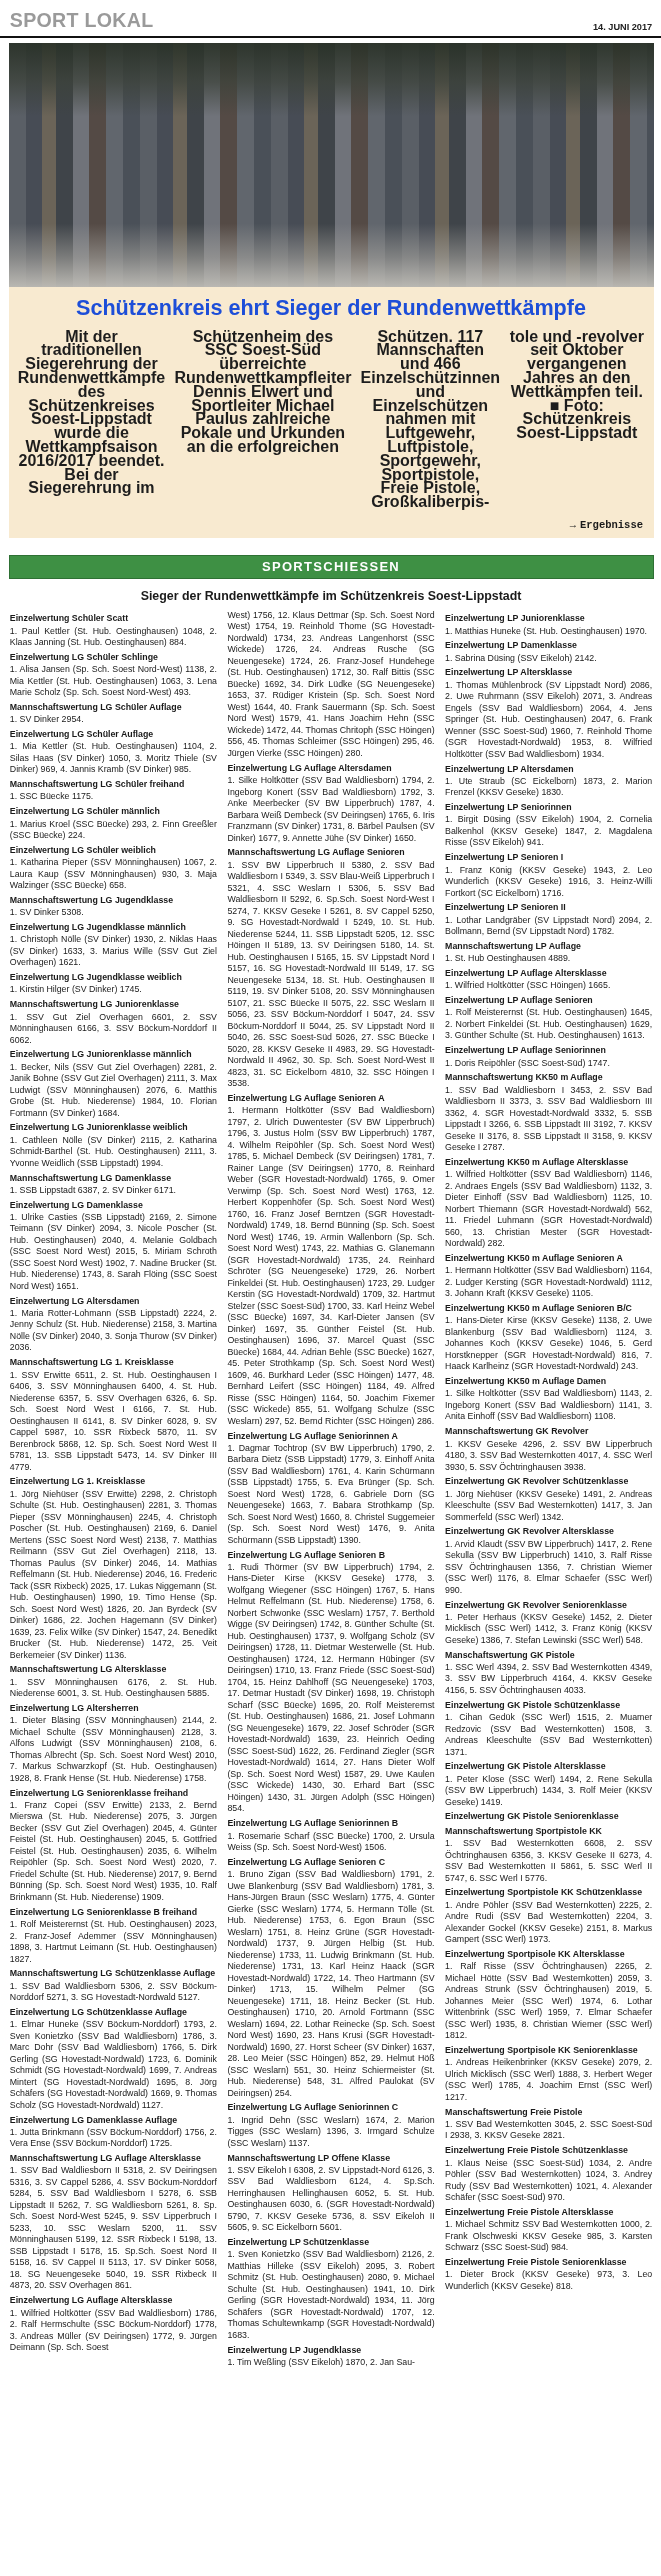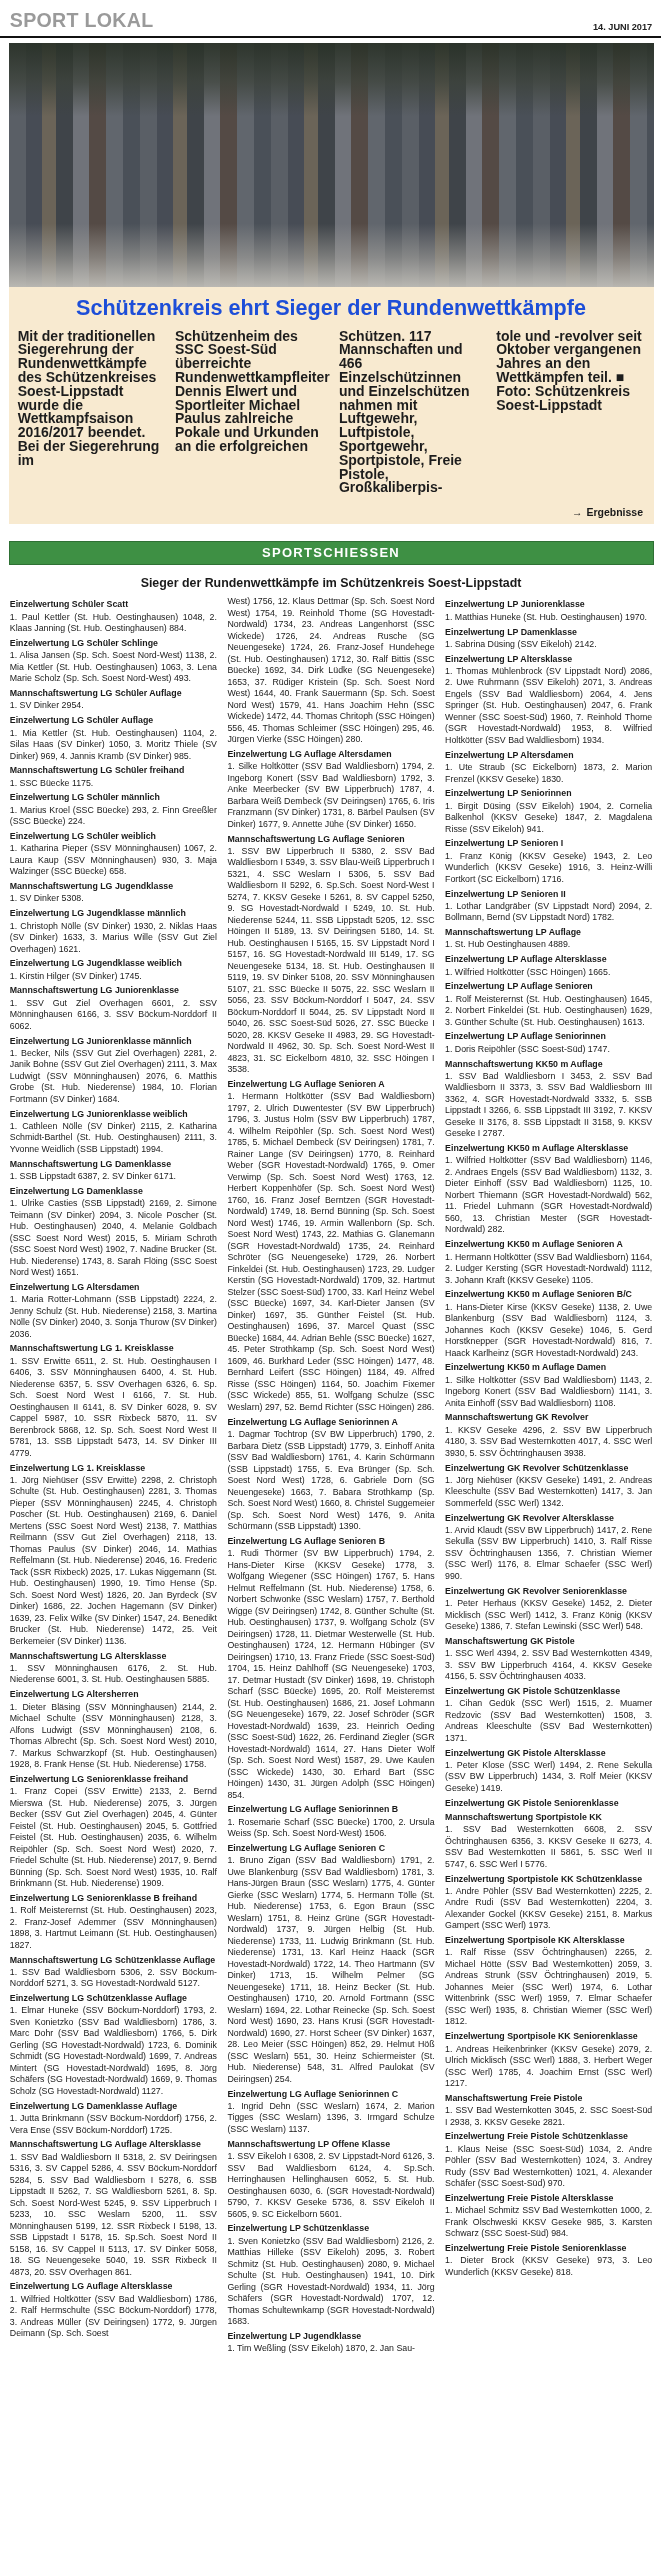--- a/index.html
+++ b/index.html
@@ -22,22 +22,22 @@
     background:
       linear-gradient(180deg, rgba(40,48,38,.9) 0%, rgba(60,66,58,.75) 16%, rgba(0,0,0,0) 30%),
       linear-gradient(0deg, rgba(190,188,182,.95) 0%, rgba(165,163,158,.6) 12%, rgba(0,0,0,0) 26%),
       repeating-linear-gradient(90deg,
         #5a5f66 0 17px, #474c55 17px 33px, #6b6458 33px 47px, #3f4449 47px 64px,
         #70737a 64px 80px, #544a45 80px 97px, #61666d 97px 114px, #4a5058 114px 131px),
       #565b62;
   }
   .headline{font-size:21.6px;font-weight:700;text-align:center;padding:7.9px 6.5px 6.5px 6.5px;color:#1d4ed8;}
   .intro{display:flex;gap:9.2px;padding:2.6px 9.2px 19.6px 9.2px;}
-  .intro .col{flex:1;font-size:14px;line-height:13.8px;font-weight:700;color:#1d1d1d;text-align:left;}
-  .more{position:absolute;right:10.5px;bottom:6.5px;font-size:10.5px;font-weight:700;}
+  .intro .col{flex:1;font-size:16px;line-height:13.8px;font-weight:700;color:#1d1d1d;text-align:center;}
+  .more{position:absolute;right:10.5px;bottom:6.5px;font-size:10.5px;font-weight:700;font-family:Liberation Mono, monospace;}
   .more .arrow{margin-right:3.9px;}
 
   
   .banner{margin:17px 8.5px 0 8.5px;background:#3e9044;border:0.7px solid #2e7034;
     text-align:center;padding:3.3px 0 3.9px 0;}
   .banner span{color:#ffffff;font-weight:700;font-size:13px;letter-spacing:1.3px;text-align:center;}
 
   
   .results-title{text-align:center;font-size:12.4px;font-weight:700;margin:10.5px 0 6.5px 0;}
   .results{display:flex;gap:10.5px;padding:0 9.8px;align-items:flex-start;}

